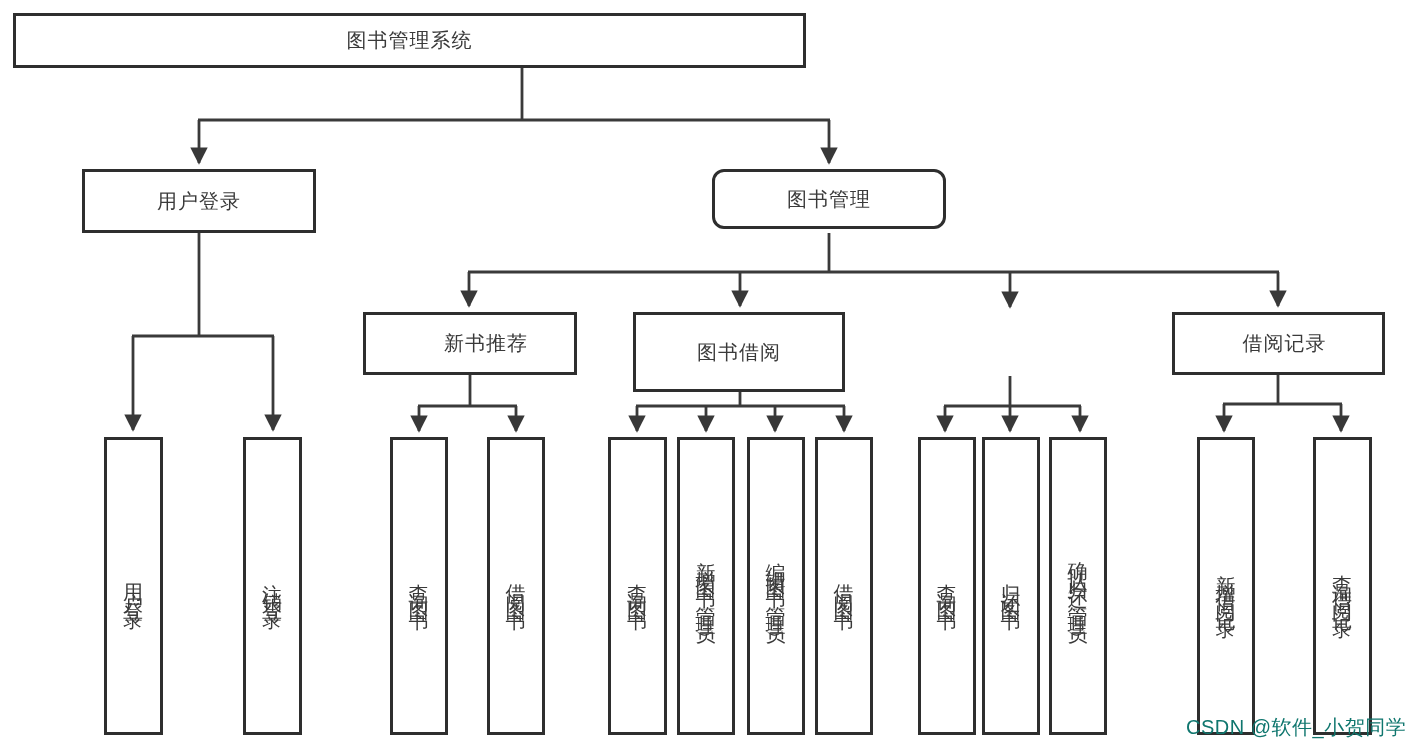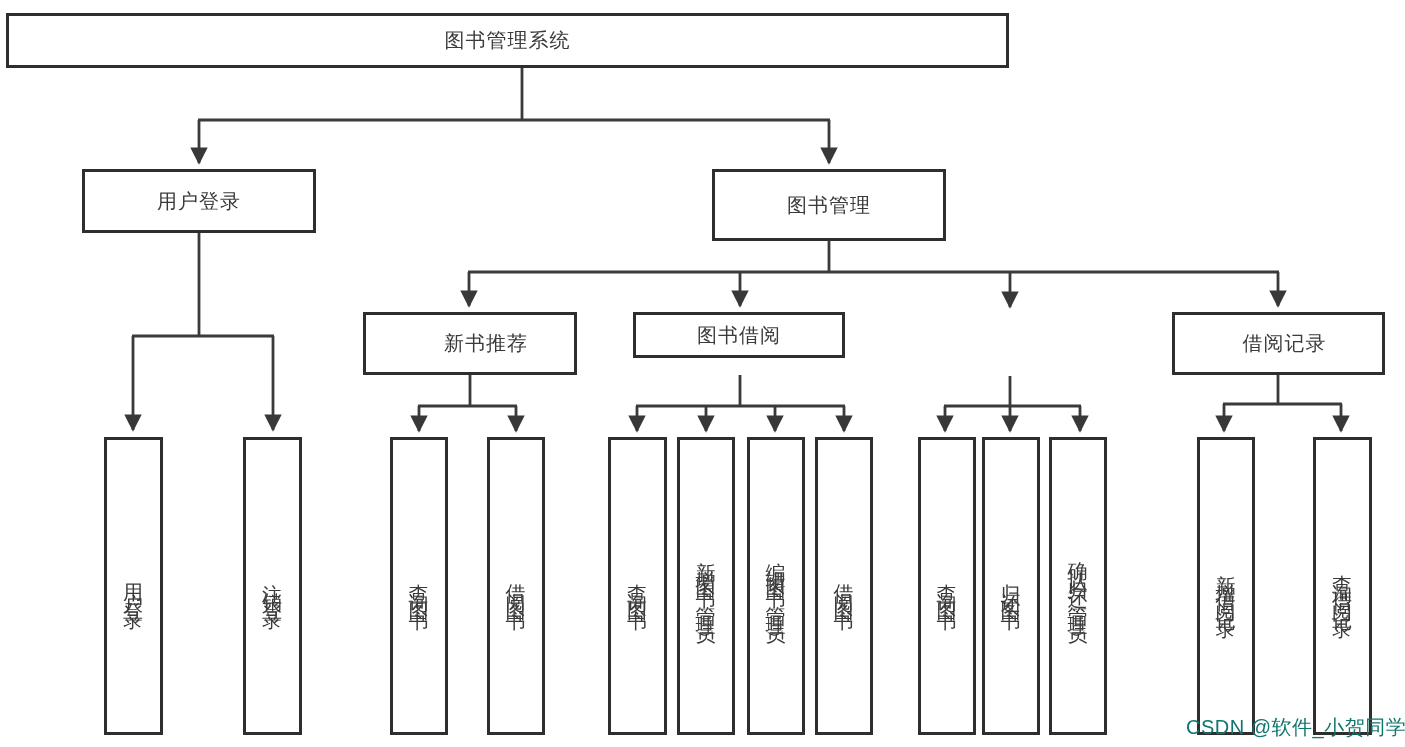--- a/index.html
+++ b/index.html
@@ -95,27 +95,27 @@
     <line x1="945" y1="406" x2="945" y2="431" marker-end="url(#arrow)"></line>
     <line x1="1010" y1="406" x2="1010" y2="431" marker-end="url(#arrow)"></line>
     <line x1="1080" y1="406" x2="1080" y2="431" marker-end="url(#arrow)"></line>
 
     <line x1="1278" y1="375" x2="1278" y2="404"></line>
     <line x1="1223" y1="404" x2="1342" y2="404"></line>
     <line x1="1224" y1="404" x2="1224" y2="431" marker-end="url(#arrow)"></line>
     <line x1="1341" y1="404" x2="1341" y2="431" marker-end="url(#arrow)"></line>
   </svg>
 
-  <div class="node hbox" style="left:6px; top:13px; width:1003px; height:55px;">图书管理系统</div>
+  <div class="node hbox" style="left:13px; top:13px; width:793px; height:55px;">图书管理系统</div>
 
   <div class="node hbox" style="left:82px; top:169px; width:234px; height:64px;">用户登录</div>
-  <div class="node hbox" style="left:712px; top:169px; width:234px; height:72px;">图书管理</div>
+  <div class="node hbox" style="left:712px; top:169px; width:234px; height:60px;border-radius:12px;">图书管理</div>
 
   <div class="node hbox" style="left:363px; top:312px; width:214px; height:63px;padding-left:32px;">新书推荐</div>
-  <div class="node hbox" style="left:633px; top:312px; width:212px; height:46px;">图书借阅</div>
+  <div class="node hbox" style="left:633px; top:312px; width:212px; height:80px;">图书借阅</div>
   <div class="node hbox" style="left:1172px; top:312px; width:213px; height:63px;padding-left:12px;">借阅记录</div>
 
   <div class="node" style="left:104px; top:437px; width:59px; height:298px;">
     <span class="vtext">用户登录</span>
   </div>
   <div class="node" style="left:243px; top:437px; width:59px; height:298px;">
     <span class="vtext">注销登录</span>
   </div>
 
   <div class="node" style="left:390px; top:437px; width:58px; height:298px;">

